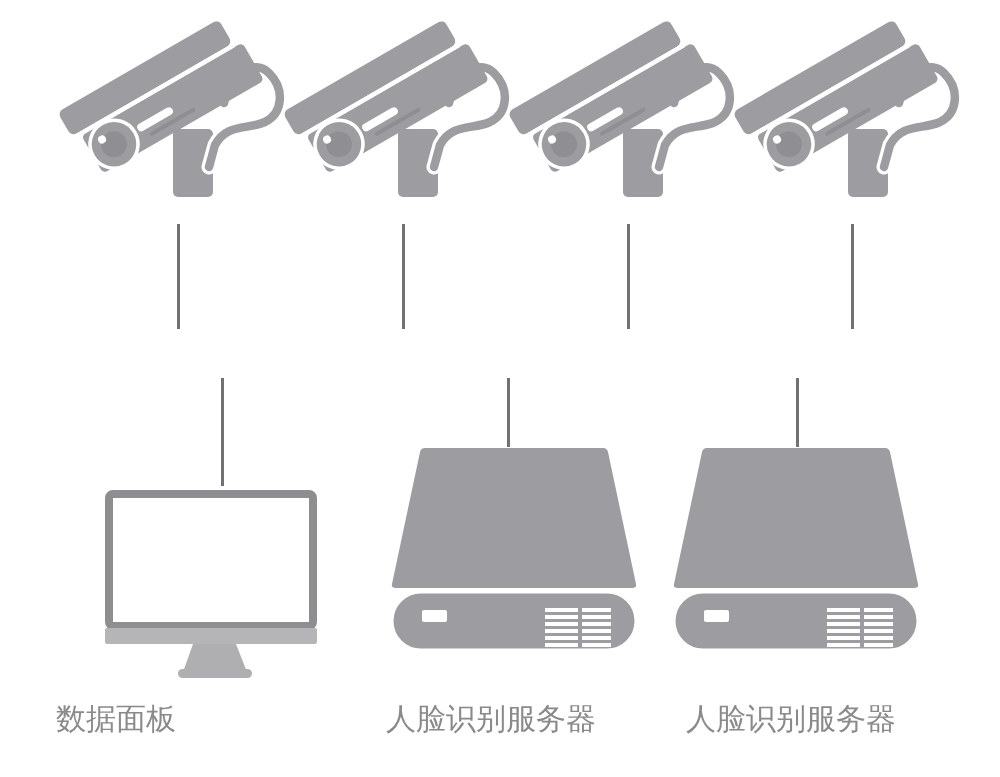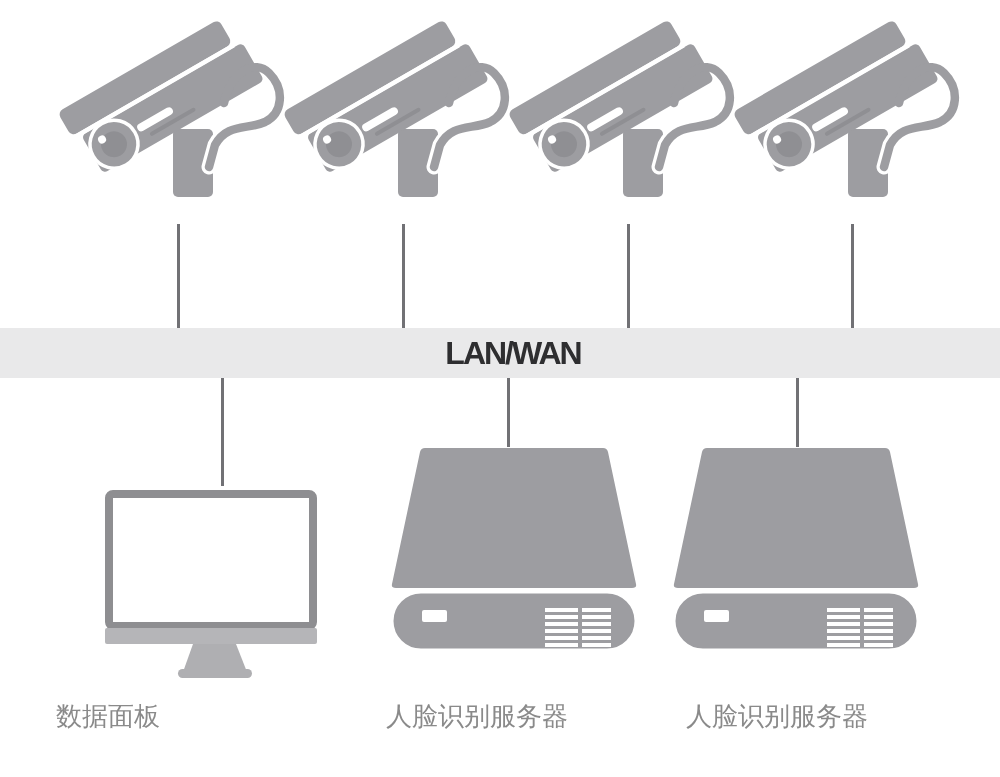--- a/index.html
+++ b/index.html
@@ -36,21 +36,21 @@
   }
   .bus-label{
     padding-left:26px;
     font-size:32px;font-weight:bold;letter-spacing:-2px;
     color:var(--band-text);
   }
   .device{position:absolute;}
   .device svg{display:block;}
   .node-label{
     position:absolute;top:702px;
-    font-size:26px;color:var(--label-text);
+    font-size:30px;color:var(--label-text);
     white-space:nowrap;line-height:1.1;
   }
 </style>
 </head>
 <body>
 
 <div class="canvas">
 
   <svg class="defs" aria-hidden="true">
     <defs>
@@ -121,23 +121,20 @@
       <svg viewBox="-14 -4 244 204">
         <use href="#sym-camera"></use>
       </svg>
     </div>
 
   <div class="connector" style="left:177px;top:224px;height:105px"></div>
   <div class="connector" style="left:402px;top:224px;height:105px"></div>
   <div class="connector" style="left:627px;top:224px;height:105px"></div>
   <div class="connector" style="left:851px;top:224px;height:105px"></div>
 
-  <div class="bus">
-    <span class="bus-label">LAN/WAN</span>
-  </div>
 
   <div class="connector" style="left:221px;top:378px;height:108px"></div>
   <div class="connector" style="left:507px;top:378px;height:69px"></div>
   <div class="connector" style="left:796px;top:378px;height:69px"></div>
 
   <div class="device" style="left:102px;top:488px;width:220px;height:195px">
     <svg width="220" height="195" viewBox="0 0 220 195">
         <use href="#sym-monitor"></use>
       </svg>
   </div>

